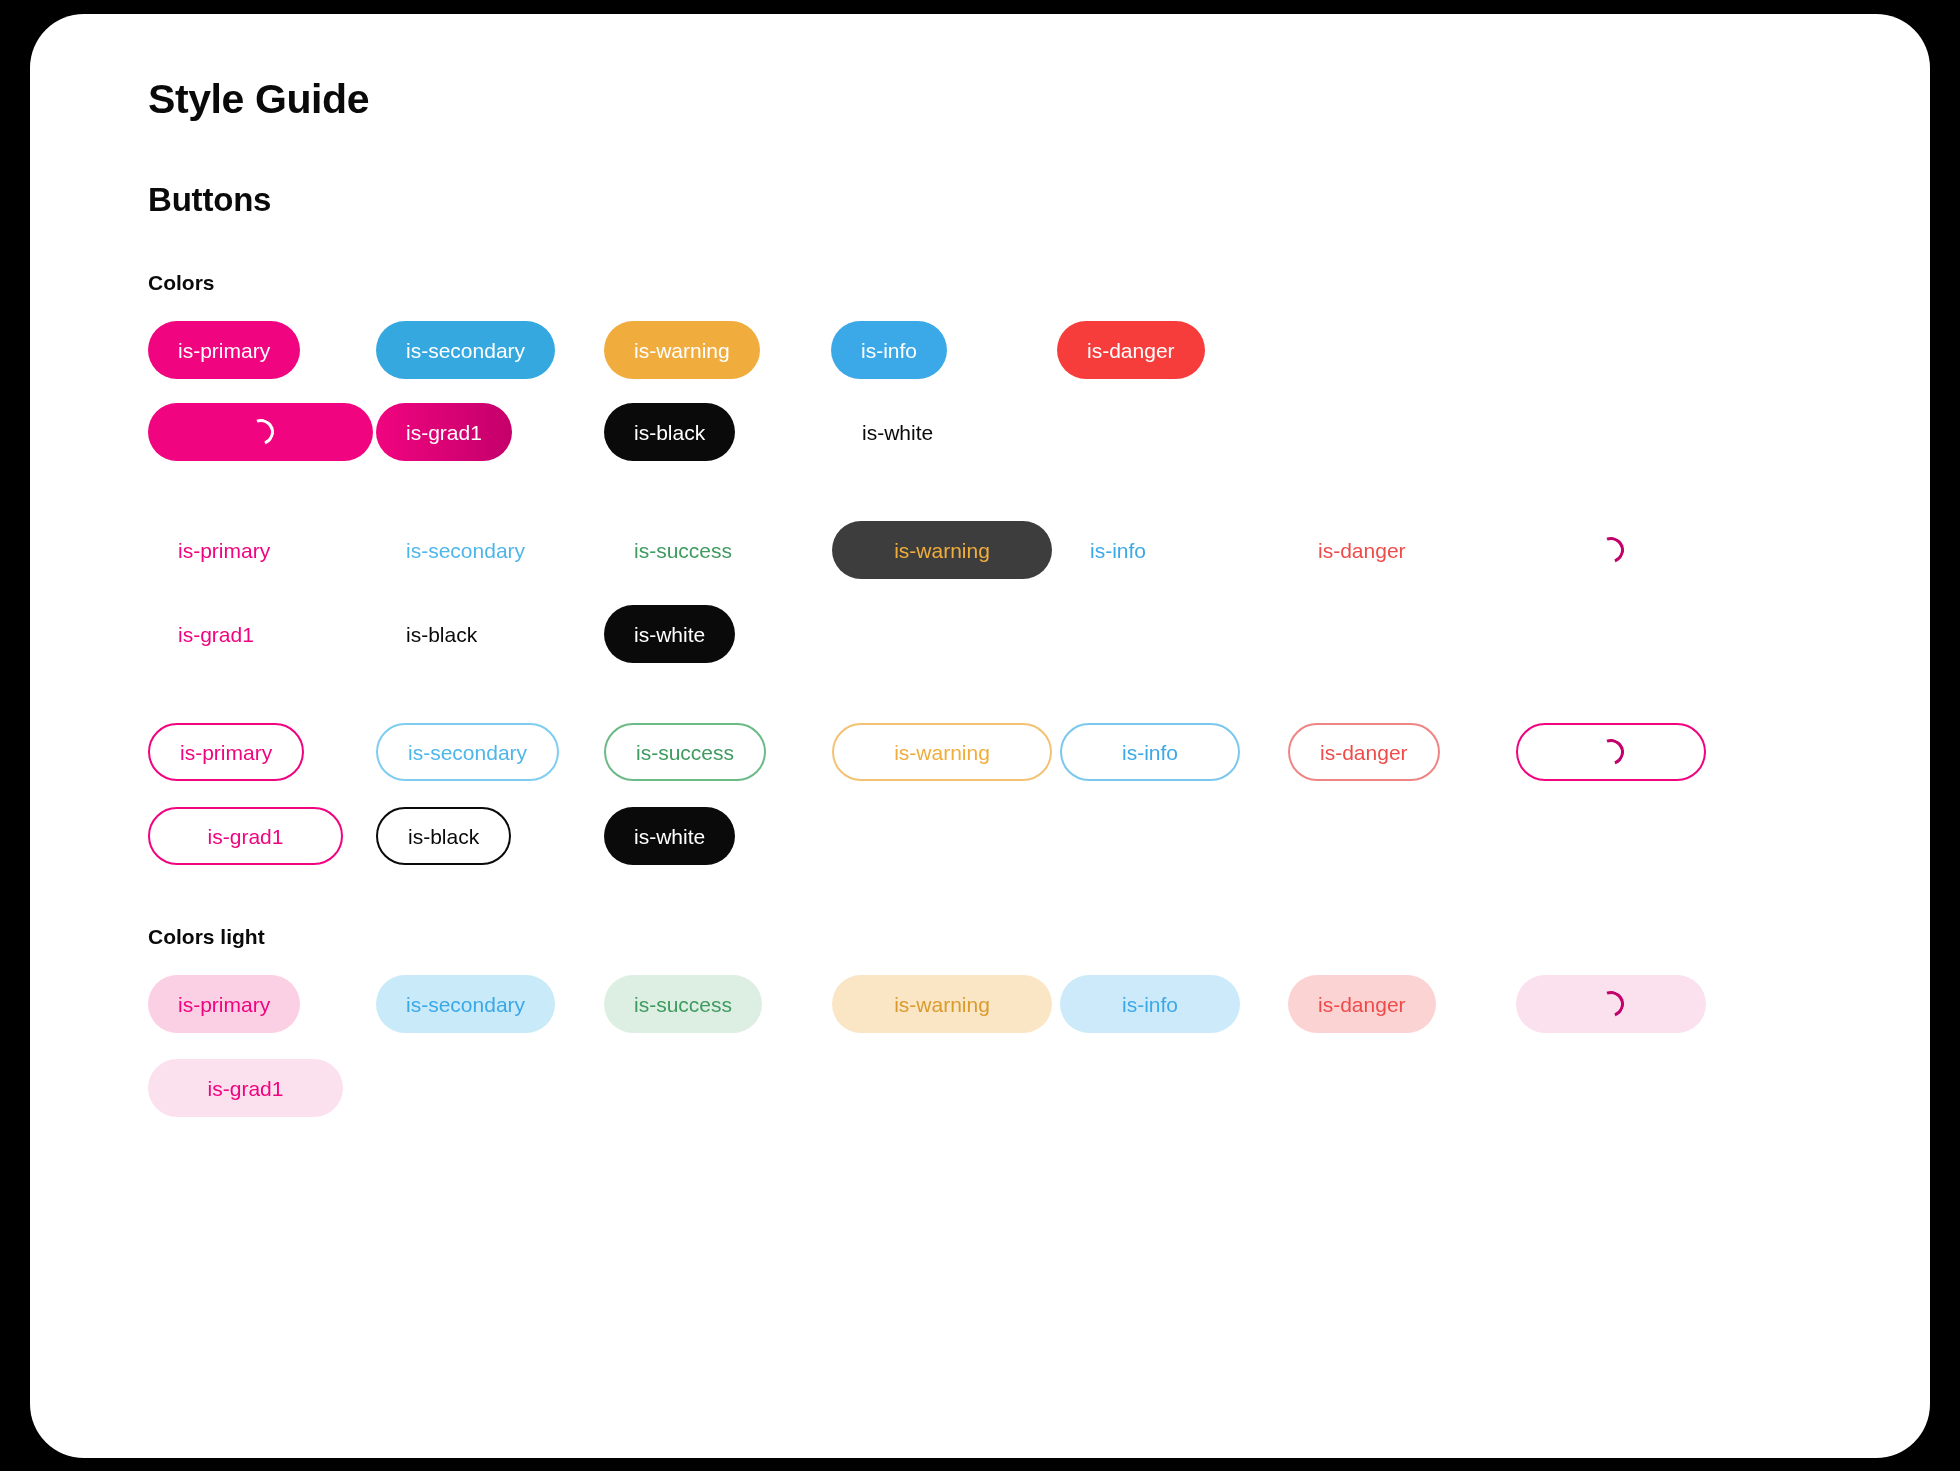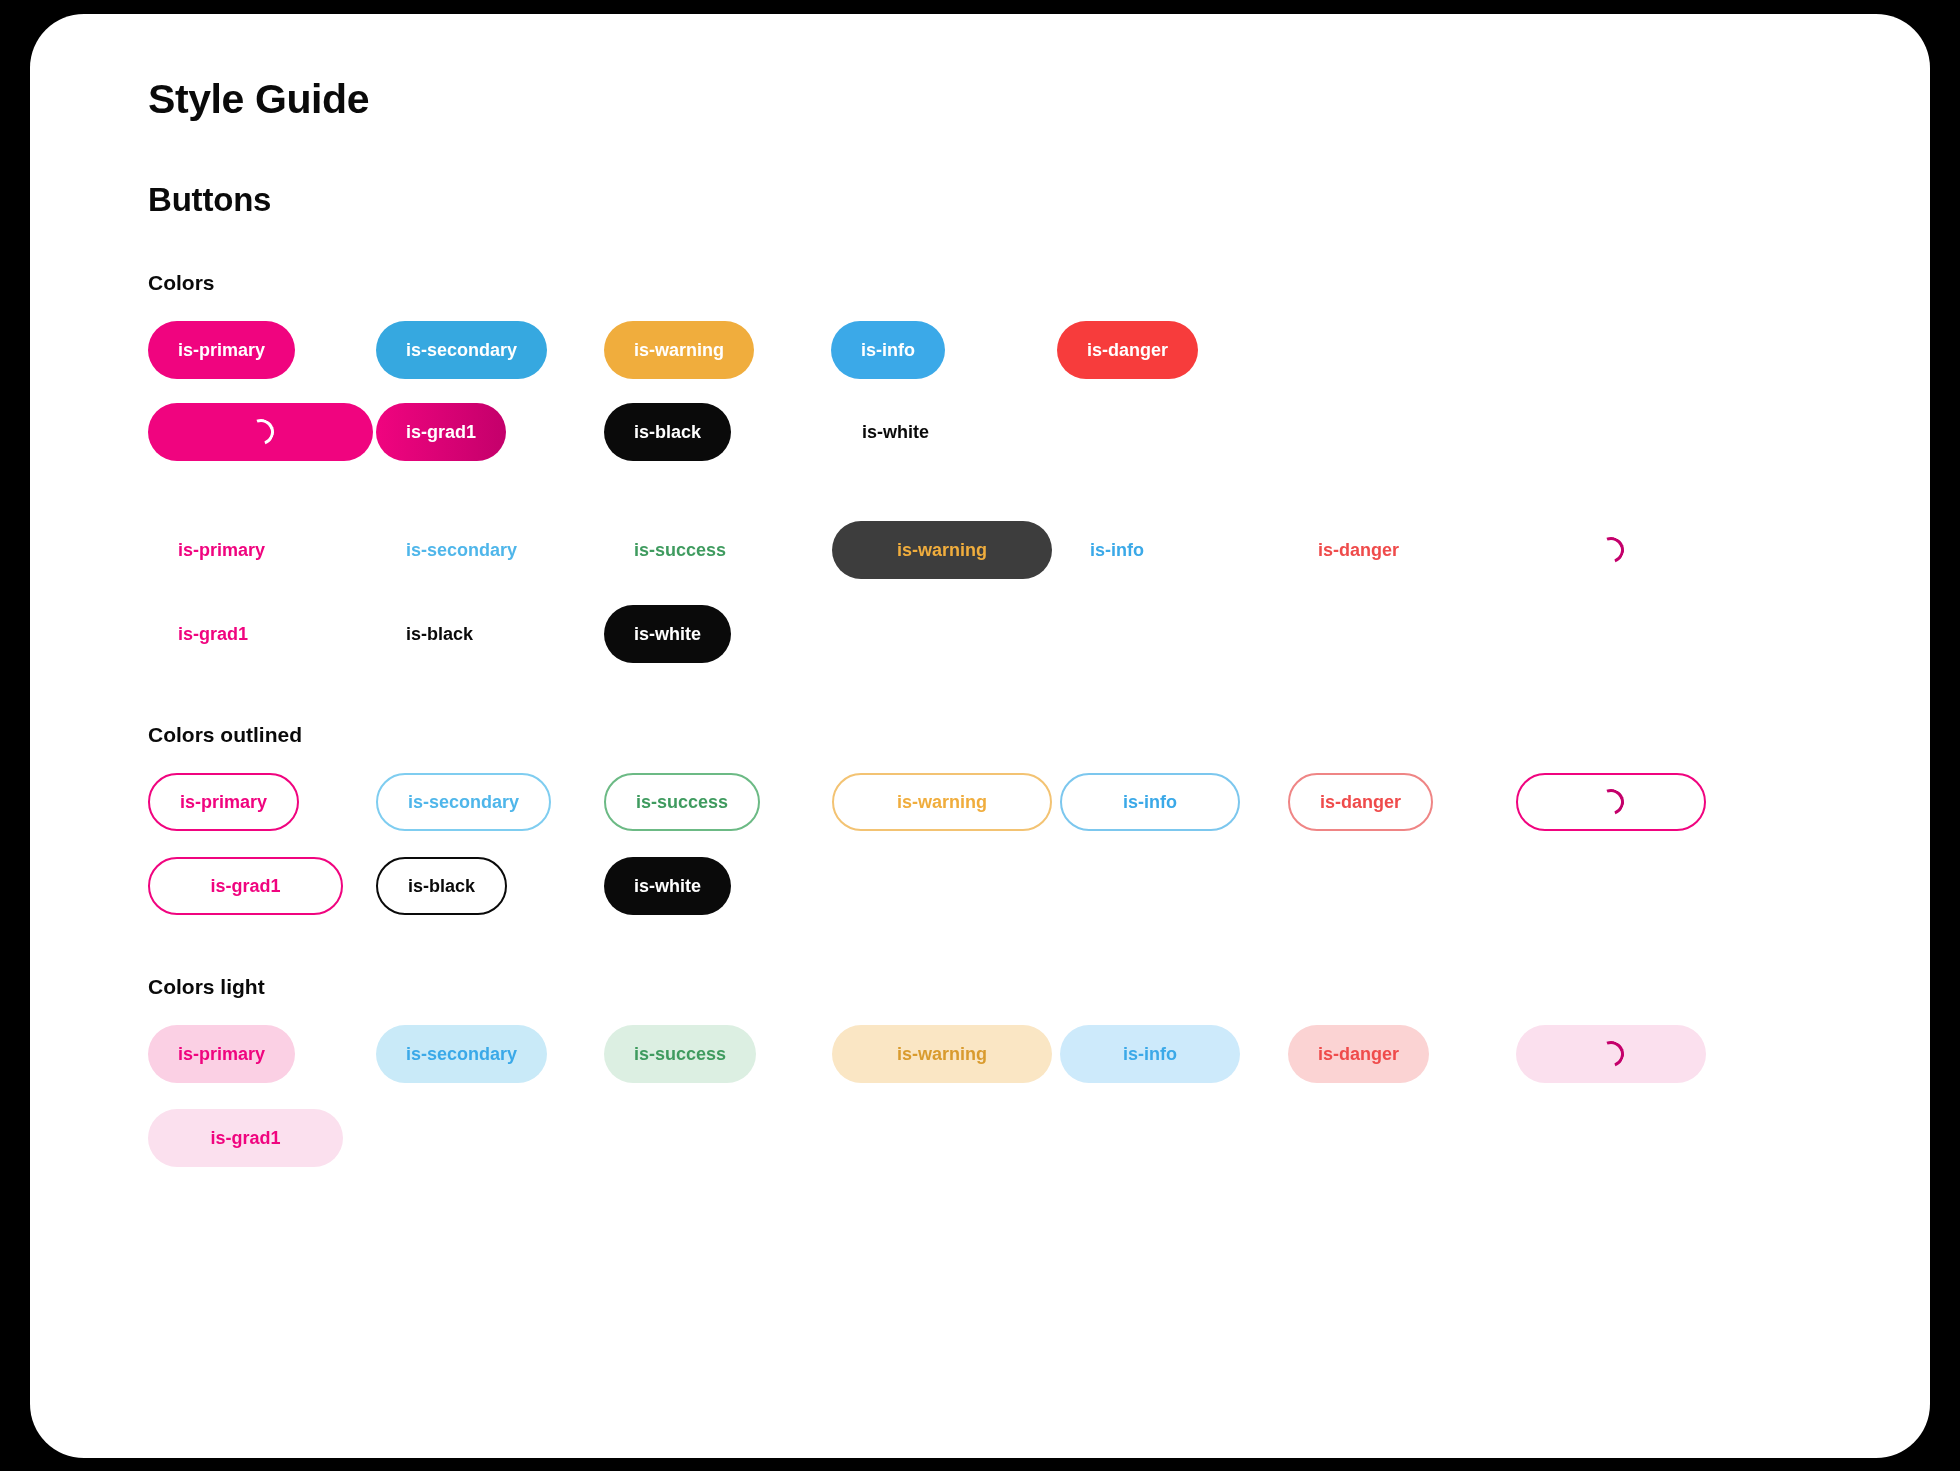--- a/index.html
+++ b/index.html
@@ -63,22 +63,22 @@
     align-items: center;
     flex: 0 0 228px;
   }
   .btn {
     display: inline-flex;
     align-items: center;
     justify-content: center;
     height: 58px;
     padding: 0 30px;
     border-radius: 29px;
-    font-size: 18px;
-    font-weight: bold;
+    font-size: 21px;
+    font-weight: normal;
     font-family: "Liberation Sans", sans-serif;
     border: none;
     white-space: nowrap;
     cursor: pointer;
     line-height: 1;
   }
   .btn.plain {
     background: transparent;
     color: #0a0a0a;
   }
@@ -190,21 +190,20 @@
         <div class="slot">
           <button class="btn plain" style="color:#0a0a0a;">is-black</button>
         </div>
         <div class="slot">
           <button class="btn" style="background:#0a0a0a;color:#ffffff;">is-white</button>
         </div>
       </div>
     </div>
 
     <div class="group" style="margin-top:60px;">
-      <h3 class="subsection">Colors outlined</h3>
 
       <div class="row">
         <div class="slot">
           <button class="btn outlined" style="border-color:#f0047f;color:#f0047f;">is-primary</button>
         </div>
         <div class="slot">
           <button class="btn outlined" style="border-color:#7fcdf0;color:#4fb6ea;">is-secondary</button>
         </div>
         <div class="slot">
           <button class="btn outlined" style="border-color:#6cba85;color:#3f9b5f;">is-success</button>

